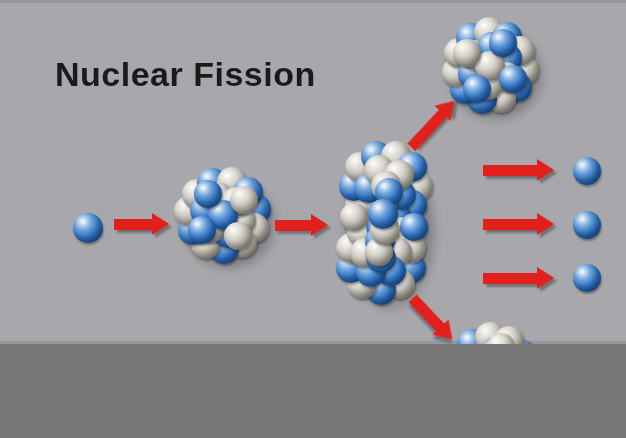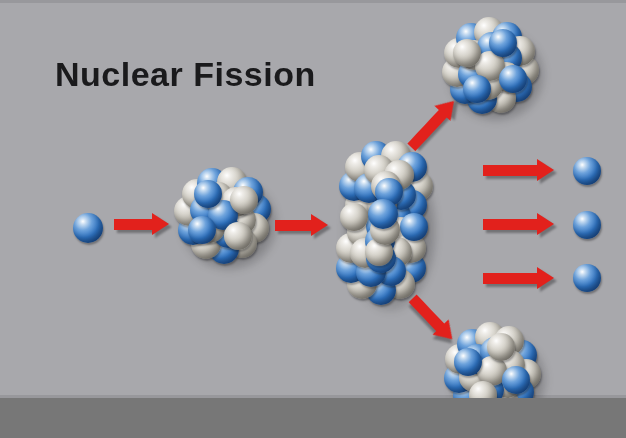--- a/index.html
+++ b/index.html
@@ -1,20 +1,20 @@
 <!DOCTYPE html>
 <html style="--bg: #a8a8ac; --strip: #98989c; --text: #1a1a1c; --arrow: #e2211c;"><head>
 <meta charset="utf-8">
 <style>
   :root{
     --bg:#a8a8ac; --strip:#98989c; --text:#1a1a1c; --arrow:#e2211c;
   }
   html,body{margin:0;padding:0;background:#777;}
   .canvas{
-    position:relative; width:626px; height:398px; overflow:hidden;
+    position:relative; width:626px; height:344px; overflow:hidden;
     background:var(--bg);
     font-family:"Liberation Sans", sans-serif;
   }
   .strip{position:absolute;left:0;width:100%;height:3px;background:var(--strip);}
   .strip.top{top:0;} .strip.bottom{bottom:0;}
   .title{
     position:absolute; left:55px; top:55px; margin:0;
     font-size:34px; font-weight:bold; letter-spacing:0.5px;
     color:var(--text);
   }

